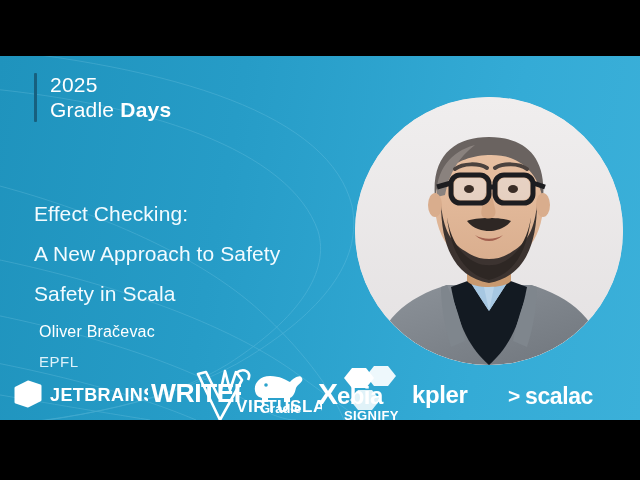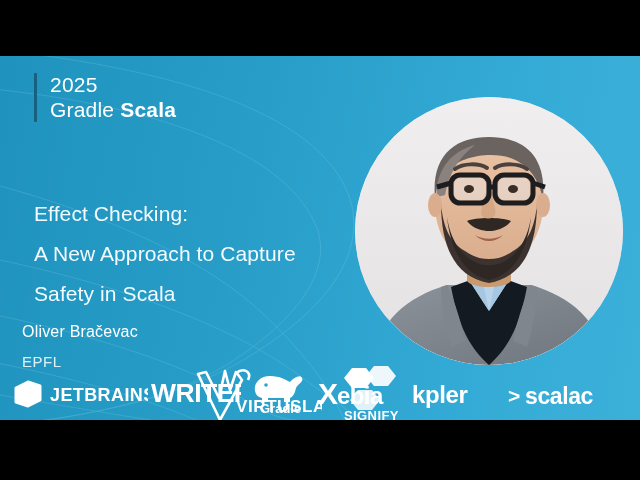--- a/index.html
+++ b/index.html
@@ -105,21 +105,21 @@
     font-size: 21px;
     line-height: 40px;
     font-weight: 300;
     letter-spacing: 0.1px;
     white-space: nowrap;
   }
 
   
   #speaker-block {
     position: absolute;
-    left: 22px;
+    left: 39px;
     top: 266px;
     z-index: 12;
   }
   #speaker-name {
     color: #ffffff;
     font-size: 16px;
     line-height: 20px;
     font-weight: 300;
     letter-spacing: 0.2px;
     white-space: nowrap;
@@ -199,27 +199,27 @@
         <path d="M-40 252 C 90 276, 190 310, 252 348 C 272 360, 286 364, 296 364"></path>
         <path d="M-40 300 C 60 318, 140 340, 196 364"></path>
         <path d="M-40 332 C 40 346, 100 356, 150 364"></path>
       </g>
     </svg>
 
     <div id="brand-lockup">
       <div id="brand-rule"></div>
       <div id="brand-text">
         <div id="brand-year">2025</div>
-        <div id="brand-name"><span>Gradle </span><b>Scala</b></div>
+        <div id="brand-name"><span>Gradle </span><b>Days</b></div>
       </div>
     </div>
 
     <div id="talk-title">
       <div class="title-line">Effect Checking:</div>
-      <div class="title-line">A New Approach to Capture</div>
+      <div class="title-line">A New Approach to Safety</div>
       <div class="title-line">Safety in Scala</div>
     </div>
 
     <div id="speaker-block">
       <div id="speaker-name">Oliver Bračevac</div>
       <div id="speaker-affiliation">EPFL</div>
     </div>
 
     <div id="portrait">
       <svg width="268" height="268" viewBox="0 0 268 268" xmlns="http://www.w3.org/2000/svg">

